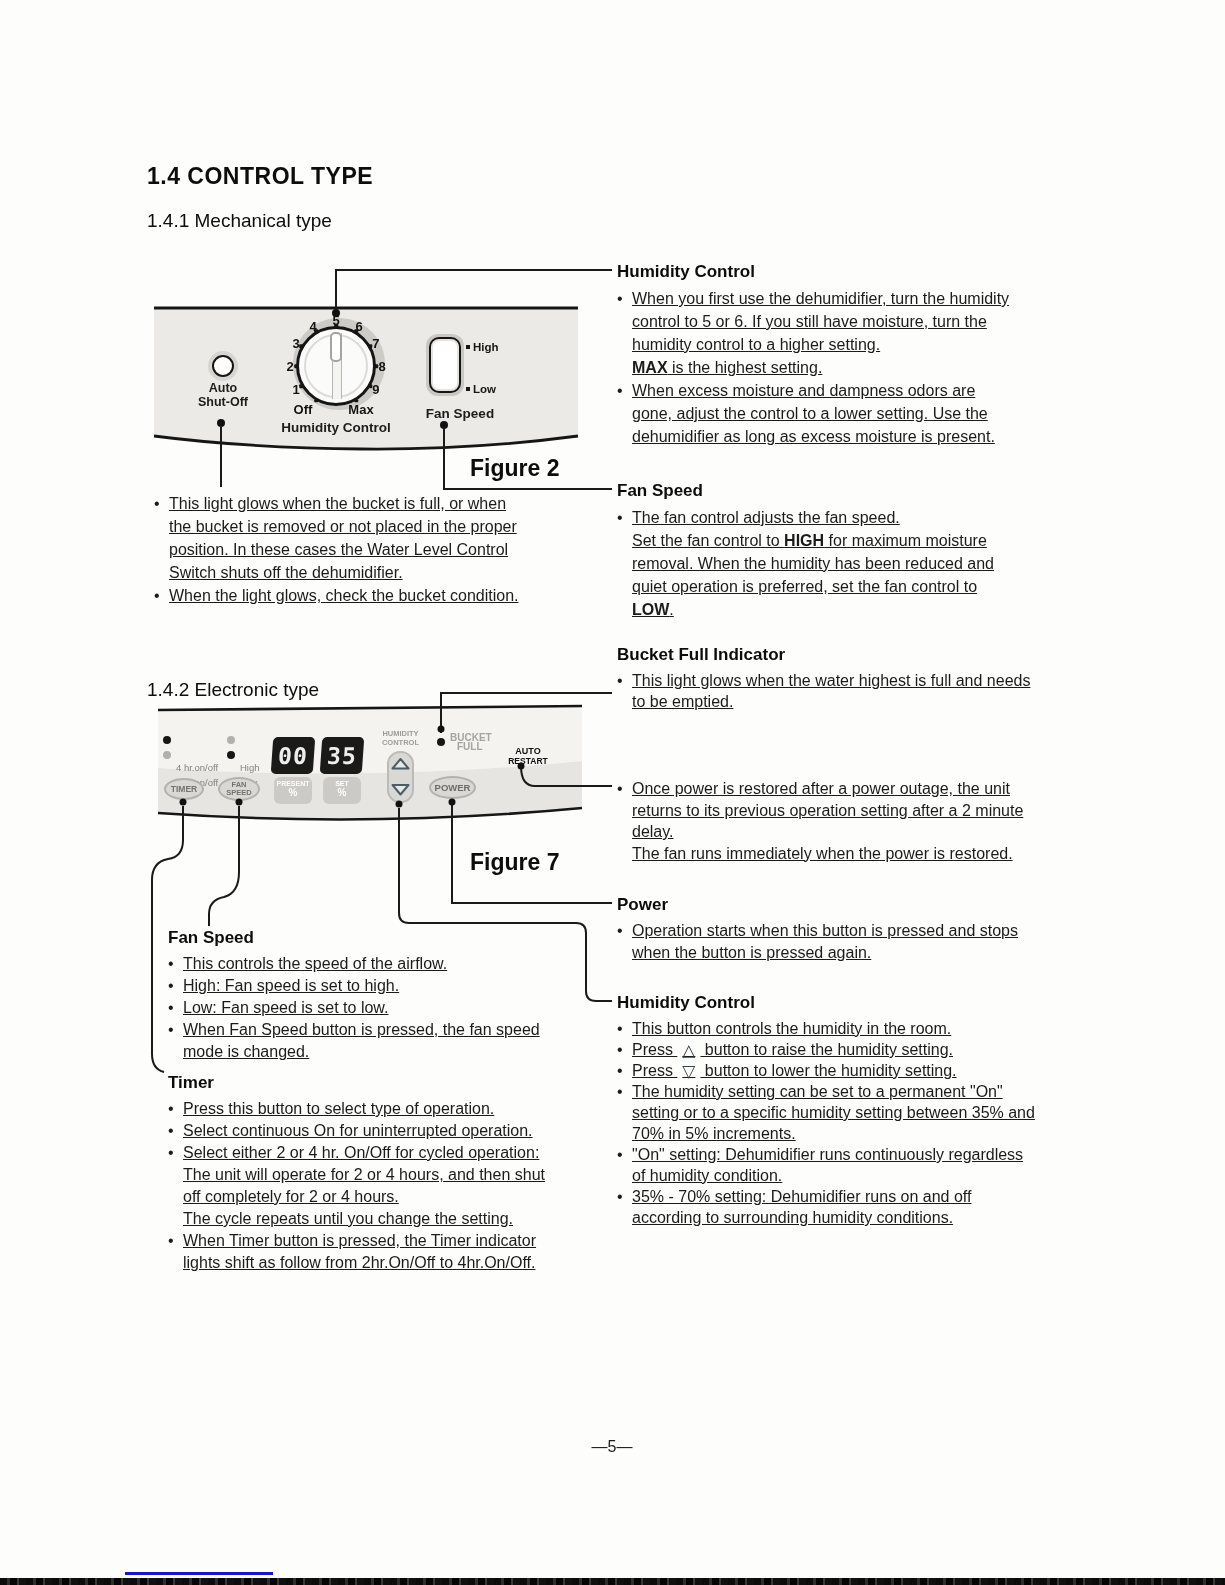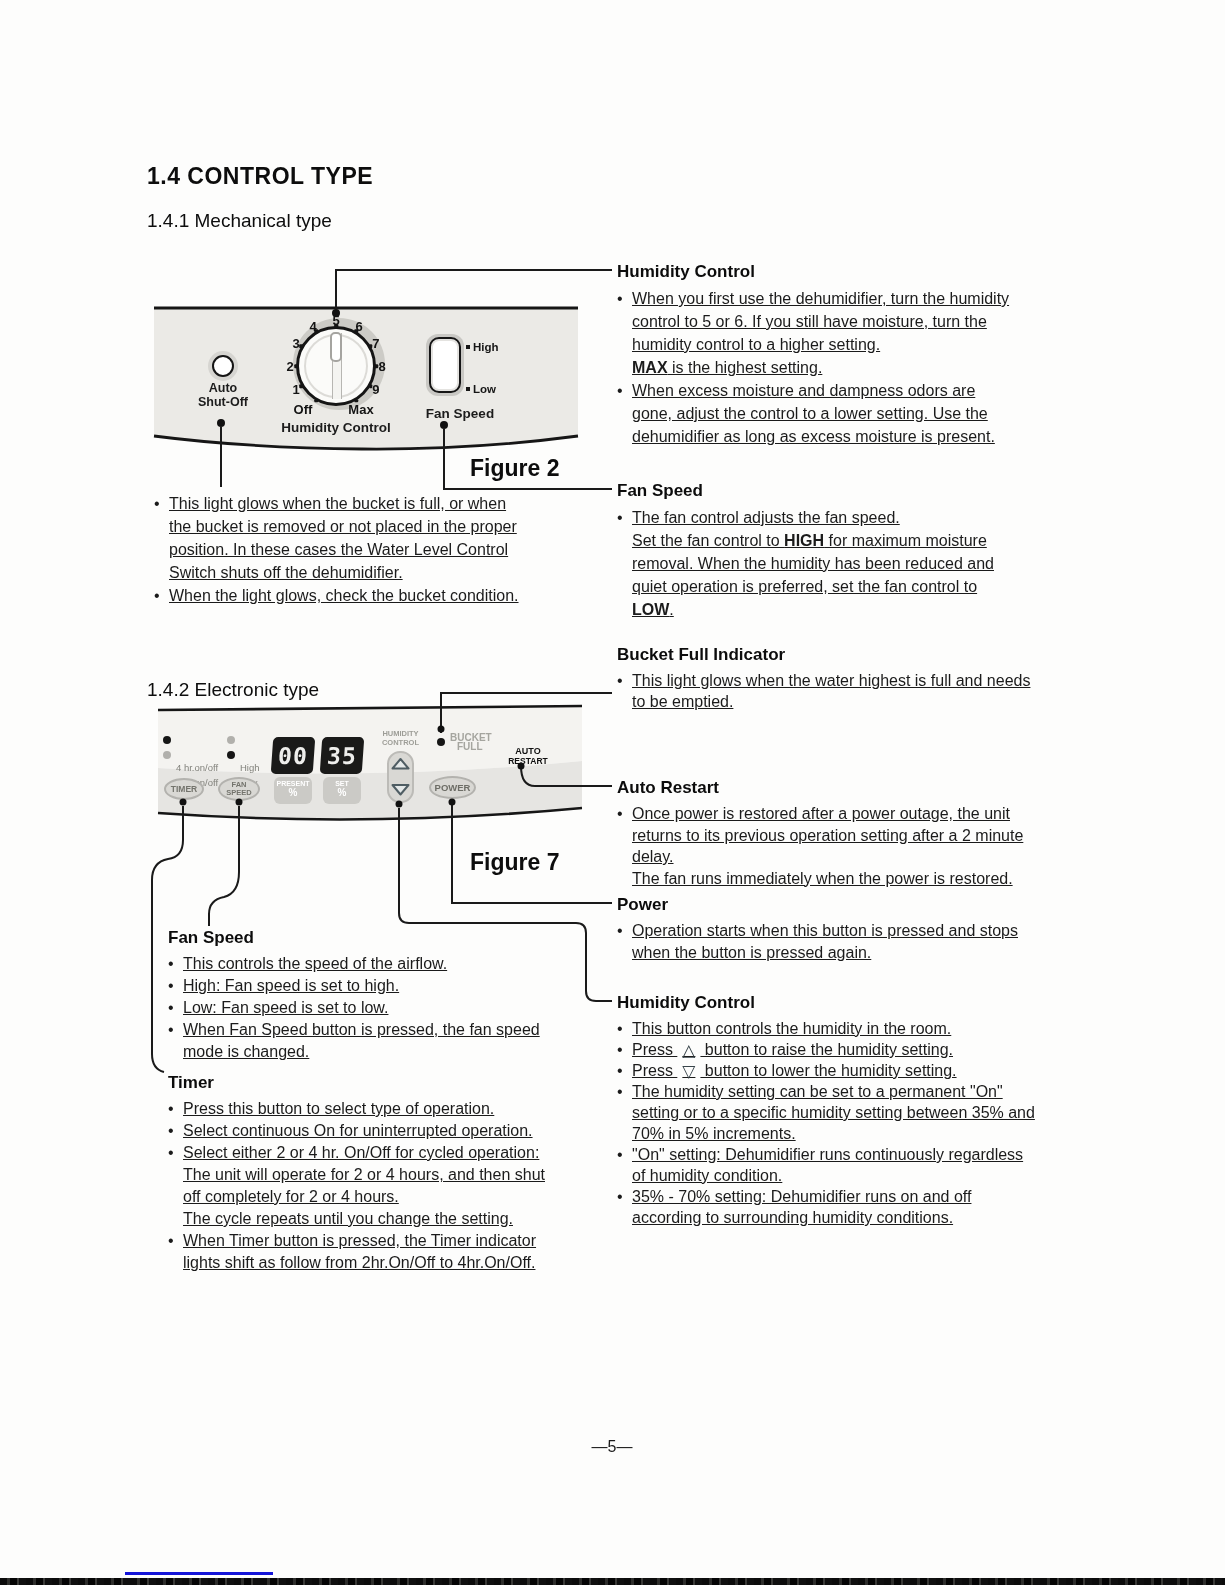--- a/index.html
+++ b/index.html
@@ -265,21 +265,20 @@
     <div class="bwrap">
         <div class="brow">
           <span class="bmark">•</span>
           <span class="btext"><span>This light glows when the water highest is full and needs
 to be emptied.</span></span>
         </div>
       </div>
   </div>
 
   <div class="tblock lh215" style="left:617px;top:778px;width:500px;">
-    <div class="thead">Auto Restart</div>
     <div class="bwrap">
         <div class="brow">
           <span class="bmark">•</span>
           <span class="btext"><span>Once power is restored after a power outage, the unit
 returns to its previous operation setting after a 2 minute
 delay.
 The fan runs immediately when the power is restored.</span></span>
         </div>
       </div>
   </div>

